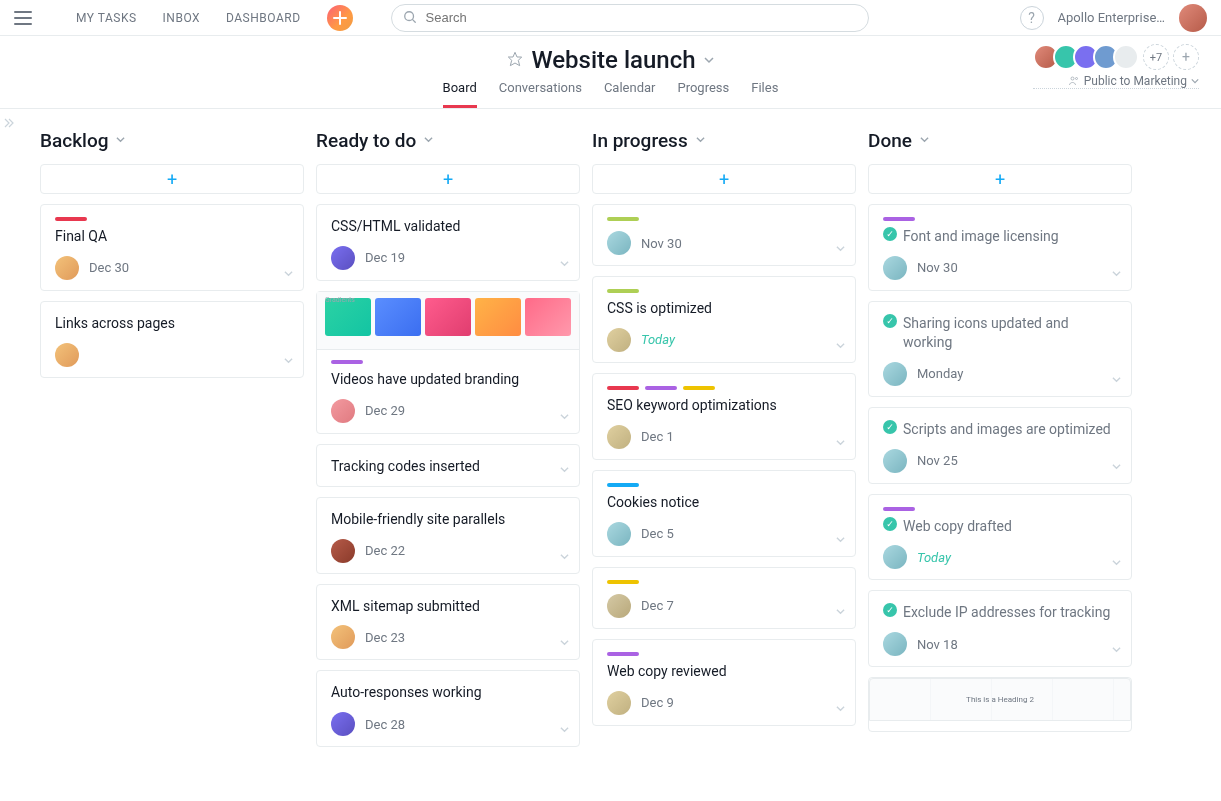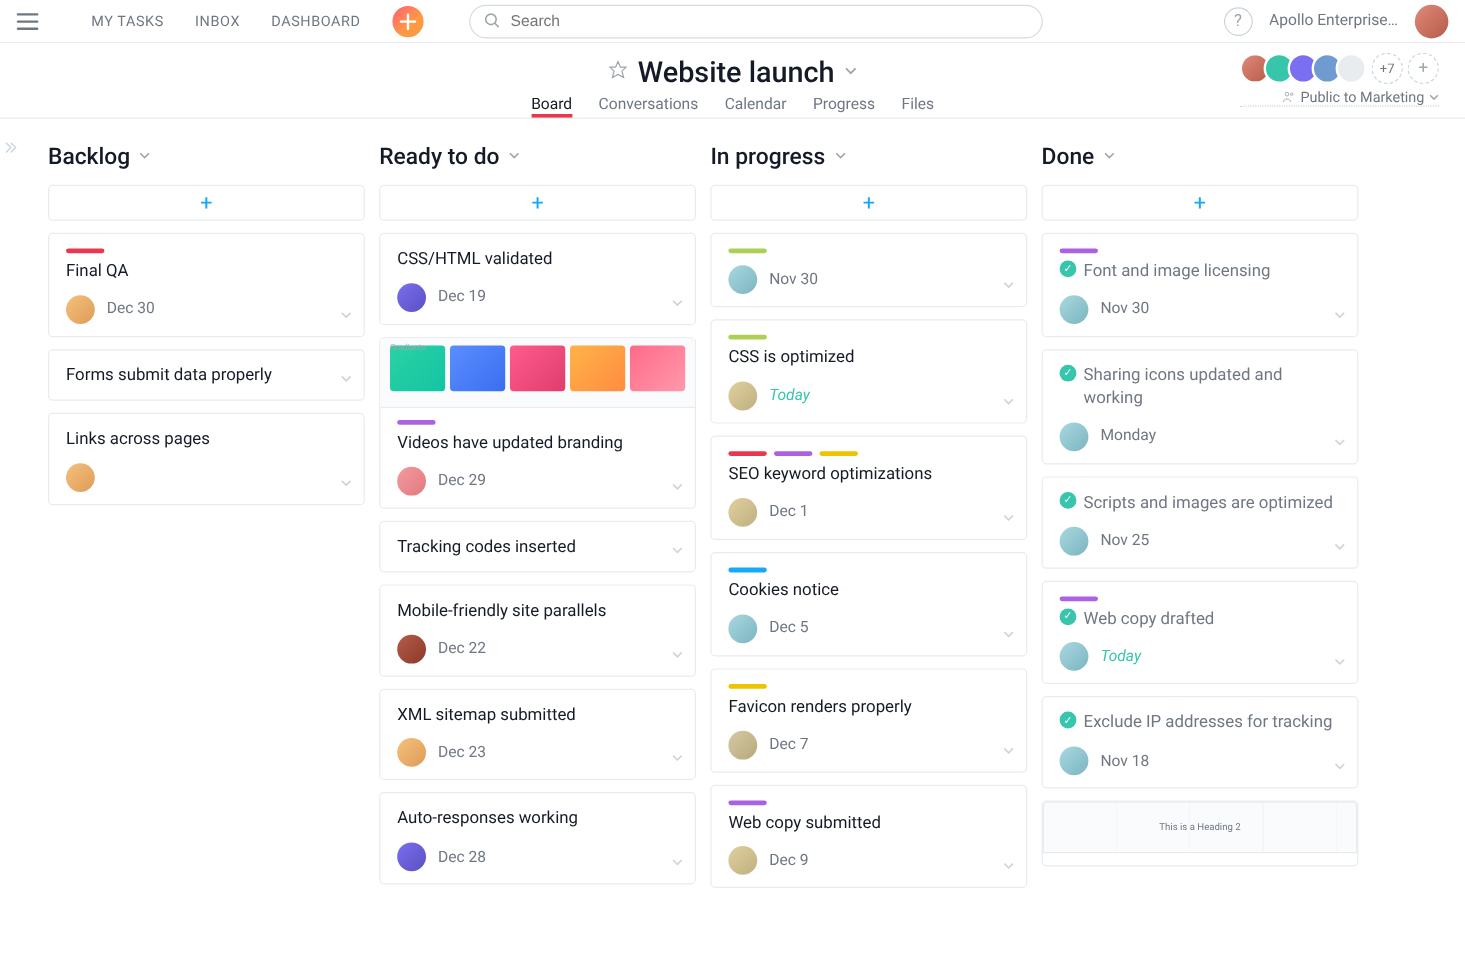--- a/index.html
+++ b/index.html
@@ -45,21 +45,21 @@
 .org-name { color: #6f7782; font-size: 13px; max-width: 110px; white-space: nowrap; overflow: hidden; text-overflow: ellipsis; }
 .avatar-me { width: 28px; height: 28px; border-radius: 50%; background: linear-gradient(135deg,#e08a7a,#b65b49); }
 
 
 .project-header { padding: 10px 0 0; border-bottom: 1px solid #e8ecee; position: relative; }
 .project-title-row { display: flex; justify-content: center; align-items: center; gap: 8px; }
 .star-icon { color: #9ca6af; cursor: pointer; }
 .project-title { font-size: 24px; font-weight: 500; }
 .title-caret { color: #9ca6af; cursor: pointer; }
 .project-tabs { display: flex; justify-content: center; gap: 22px; margin-top: 6px; }
-.project-tab { color: #6f7782; font-size: 13px; cursor: pointer; border-bottom: 3px solid transparent; }
+.project-tab { color: #6f7782; font-size: 13px; padding-bottom: 10px; cursor: pointer; border-bottom: 3px solid transparent; }
 .project-tab.active { color: #151b26; border-bottom-color: #e8384f; }
 .members-area { position: absolute; right: 22px; top: 8px; text-align: right; }
 .member-avatars { display: flex; align-items: center; gap: -4px; }
 .member-av { width: 26px; height: 26px; border-radius: 50%; border: 2px solid #fff; margin-left: -6px; cursor: pointer; }
 .member-av.a0 { background: linear-gradient(135deg,#e08a7a,#b65b49); margin-left:0; }
 .member-av.a1 { background: #37c5ab; }
 .member-av.a2 { background: #7a6ff0; }
 .member-av.a3 { background: #6f9bd0; }
 .member-av.a4 { background: #e8ecee; }
 .plus7 {
@@ -231,26 +231,20 @@
         <div class="card-title">Final QA</div>
         <div class="card-row">
           <div class="assignee c1"></div>
           <span class="due">Dec 30</span>
         </div>
         <span class="card-chevron"><svg width="9" height="9" viewBox="0 0 10 10">
             <path d="M1 3l4 4 4-4" stroke="#cbd4db" stroke-width="1.5" fill="none"></path>
           </svg></span>
       </div>
       <div class="card">
-        <div class="card-title">Forms submit data properly</div>
-        <span class="card-chevron"><svg width="9" height="9" viewBox="0 0 10 10">
-            <path d="M1 3l4 4 4-4" stroke="#cbd4db" stroke-width="1.5" fill="none"></path>
-          </svg></span>
-      </div>
-      <div class="card">
         <div class="card-title">Links across pages</div>
         <div class="card-row">
           <div class="assignee c1"></div>
         </div>
         <span class="card-chevron"><svg width="9" height="9" viewBox="0 0 10 10">
             <path d="M1 3l4 4 4-4" stroke="#cbd4db" stroke-width="1.5" fill="none"></path>
           </svg></span>
       </div>
     </div>
     <div class="column">
@@ -387,34 +381,33 @@
           <span class="due">Dec 5</span>
         </div>
         <span class="card-chevron"><svg width="9" height="9" viewBox="0 0 10 10">
             <path d="M1 3l4 4 4-4" stroke="#cbd4db" stroke-width="1.5" fill="none"></path>
           </svg></span>
       </div>
       <div class="card">
         <div class="card-tags">
           <span class="tag yellow"></span>
         </div>
-        <div class="card-title">Favicon renders properly</div>
         <div class="card-row">
           <div class="assignee c7"></div>
           <span class="due">Dec 7</span>
         </div>
         <span class="card-chevron"><svg width="9" height="9" viewBox="0 0 10 10">
             <path d="M1 3l4 4 4-4" stroke="#cbd4db" stroke-width="1.5" fill="none"></path>
           </svg></span>
       </div>
       <div class="card">
         <div class="card-tags">
           <span class="tag purple"></span>
         </div>
-        <div class="card-title">Web copy submitted</div>
+        <div class="card-title">Web copy reviewed</div>
         <div class="card-row">
           <div class="assignee c5"></div>
           <span class="due">Dec 9</span>
         </div>
         <span class="card-chevron"><svg width="9" height="9" viewBox="0 0 10 10">
             <path d="M1 3l4 4 4-4" stroke="#cbd4db" stroke-width="1.5" fill="none"></path>
           </svg></span>
       </div>
     </div>
     <div class="column">

